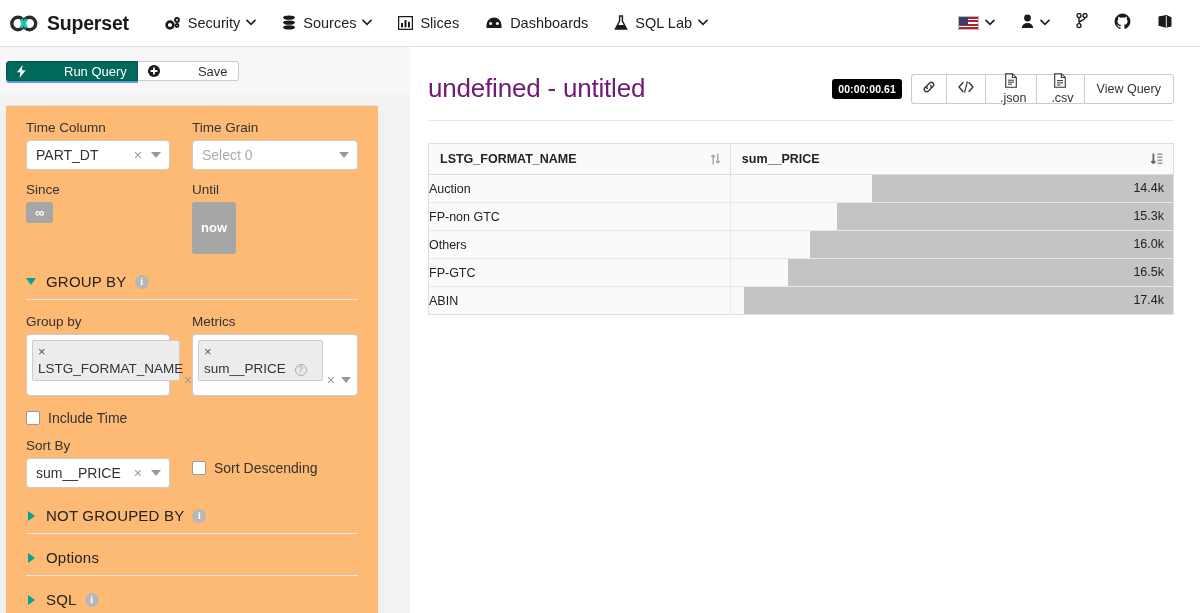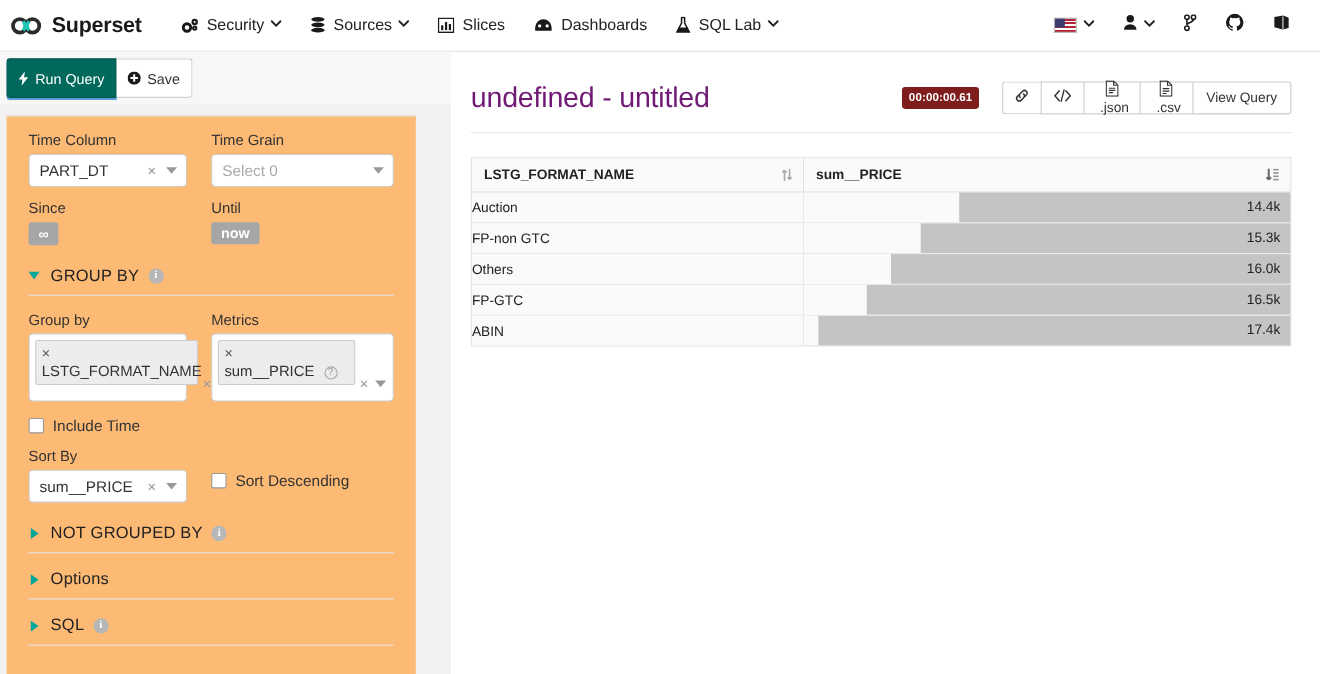--- a/index.html
+++ b/index.html
@@ -81,25 +81,26 @@
     padding: 12px 0 12px 6px;
     display: flex; align-items: center;
     height: 48px;
   }
   .btn-group { display:flex; }
   .btn {
     font-size: 13px;
     border: 1px solid #ccc;
     background: #fff;
     color: #333;
-    height: 36px;
+    height: 20px;
     padding: 0 10px;
     display: flex; align-items: center;
     cursor: pointer;
     white-space: nowrap;
+    gap: 32px;
   }
   .btn-run {
     background: #00695c;
     border-color: #00574c;
     color: #fff;
     border-radius: 3px 0 0 3px;
     font-weight: normal;
     box-shadow: 0 2px 0 0 #5b9dd9;
   }
   .btn-save { border-radius: 0 3px 3px 0; border-left: none; }
@@ -146,21 +147,21 @@
   }
 
   .since-until { margin-top: 12px; }
   .badge-gray {
     display:inline-block;
     background:#a6a6a6;
     color:#fff;
     border-radius:3px;
     font-size:13px;
     font-weight:bold;
-    padding: 3px 9px;
+    padding: 19px 9px;
     line-height: 14px;
     cursor:pointer;
   }
   .badge-inf { font-size: 13px; padding: 4px 9px 3px; }
 
   .section-head {
     display:flex; align-items:center;
     margin-top: 19px;
     padding-bottom: 9px;
     border-bottom: 1px solid #e3e3e3;
@@ -252,27 +253,27 @@
     padding-bottom: 16px;
     border-bottom: 1px solid #e6e6e6;
     margin: 0 0 0 0;
   }
   .chart-title {
     font-size: 26px; color: #701a75; font-weight: normal;
     letter-spacing: -0.2px;
   }
   .head-actions { margin-left: auto; display: flex; align-items: center; }
   .timer {
-    background: #7f1d1d;
+    background: #000000;
     color: #fff;
     font-size: 10.5px;
     font-weight: bold;
     border-radius: 3px;
     padding: 4px 6px;
-    margin-right: 21px;
+    margin-right: 9px;
     letter-spacing: 0.1px;
   }
   .tbtn-group { display:flex; }
   .tbtn {
     border: 1px solid #ccc;
     border-right: none;
     background: #fff;
     height: 30px;
     padding: 0 10px;
     display:flex; align-items:center; justify-content:center;

